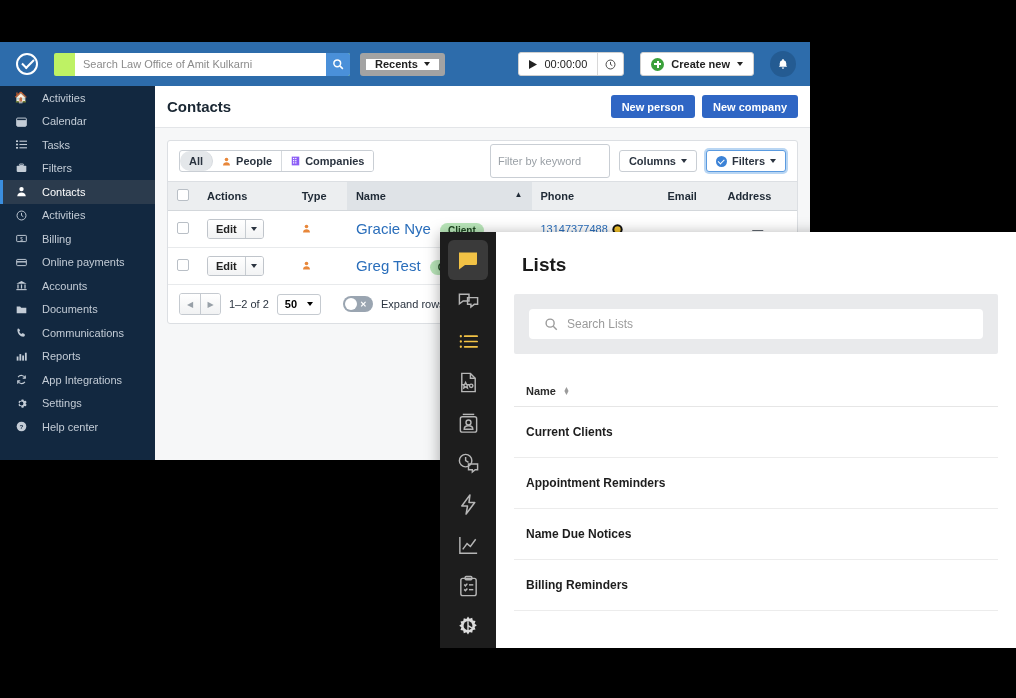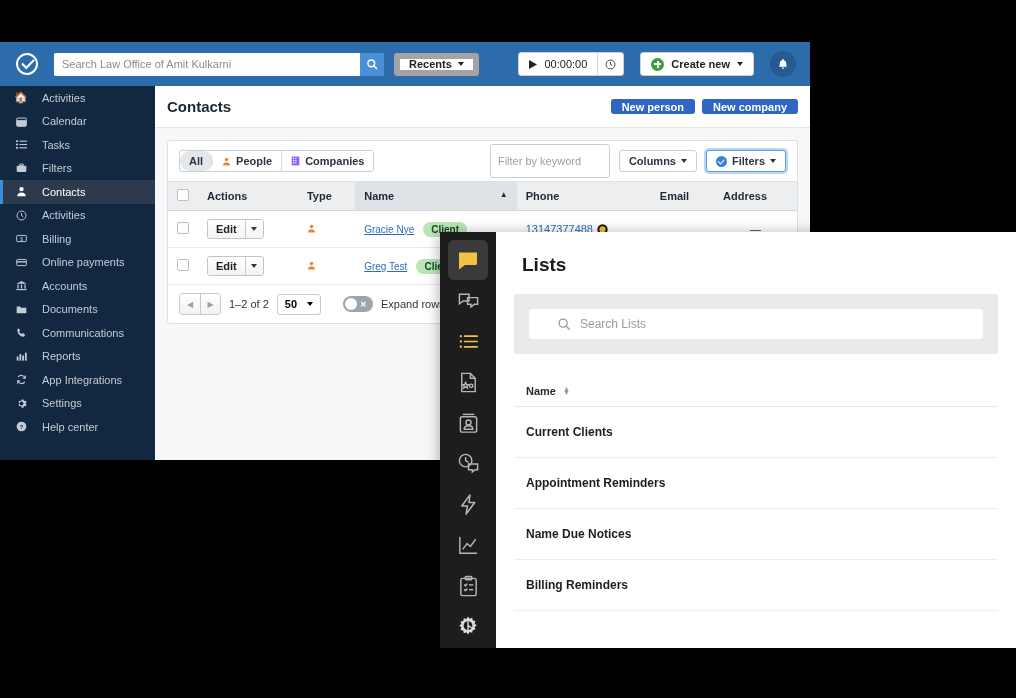--- a/index.html
+++ b/index.html
@@ -28,22 +28,22 @@
     width: 22px; height: 22px; margin-left: 16px; border-radius: 50%;
     border: 2px solid #fff; position: relative; flex: none;
   }
   #logo-mark::after {
     content: ""; position: absolute; left: 4px; top: 4px;
     width: 10px; height: 5px;
     border-left: 2px solid #fff; border-bottom: 2px solid #fff;
     transform: rotate(-45deg);
   }
   .search-wrap {
-    margin-left: 16px; height: 23px; width: 330px;
-    display: flex; background: #bef264; border-radius: 2px; overflow: hidden;
+    margin-left: 16px; height: 23px; width: 296px;
+    display: flex; background: #bef264; border-radius: 2px; overflow: hidden; padding-left: 21px;
   }
   .search-wrap input {
     flex: 1; border: 0; outline: none; padding: 0 8px;
     font-size: 11px; color: #333; font-family: "Liberation Sans", sans-serif;
   }
   .search-wrap input::placeholder { color: #8b8b8b; }
   .search-go {
     width: 24px; background: #4a90d9;
     display: flex; align-items: center; justify-content: center;
   }
@@ -109,21 +109,21 @@
   
   #content { position: absolute; left: 155px; top: 44px; right: 0; bottom: 0; background: #f6f7f8; }
   #page-head {
     height: 42px; background: #fff; display: flex; align-items: center;
     padding: 0 12px; border-bottom: 1px solid #e3e5e8;
   }
   #page-title { font-size: 15px; font-weight: bold; color: #1a2733; }
   .head-actions { margin-left: auto; display: flex; gap: 7px; }
   .btn-primary {
     background: #2f66c4; color: #fff; font-size: 11px; font-weight: bold;
-    border: 0; border-radius: 3px; padding: 0 11px; height: 15px;
+    border: 0; border-radius: 3px; padding: 0 11px; height: 23px;
     font-family: "Liberation Sans", sans-serif;
   }
 
   .panel {
     margin: 12px; background: #fff; border: 1px solid #dcdfe3; border-radius: 3px;
   }
   #filter-row {
     height: 40px; display: flex; align-items: center; padding: 0 11px; gap: 9px;
   }
   .segmented { display: flex; border: 1px solid #c9ced4; border-radius: 3px; overflow: hidden; height: 22px; }
@@ -165,21 +165,21 @@
   tbody td {
     border-bottom: 1px solid #e8eaec; padding: 8px 9px; font-size: 11px; color: #2b3440;
   }
   .cb { width: 12px; height: 12px; border: 1px solid #b9bfc6; border-radius: 2px; background: #fff; display: inline-block; }
   .edit-group { display: inline-flex; height: 20px; border: 1px solid #c0c5cb; border-radius: 3px; overflow: hidden; }
   .edit-main { padding: 0 8px; font-size: 11px; font-weight: bold; color: #222;
                background: linear-gradient(#fff,#f2f3f4); display: flex; align-items: center; }
   .edit-arrow { width: 18px; border-left: 1px solid #c7ccd1;
                 background: linear-gradient(#fff,#f2f3f4);
                 display: flex; align-items: center; justify-content: center; }
-  .name-link { color: #2a6ebb; text-decoration: underline; font-size: 10px; }
+  .name-link { color: #2a6ebb; font-size: 15px; }
   .pill {
     display: inline-block; margin-left: 6px; padding: 2px 8px; border-radius: 9px;
     background: #b9e6b9; color: #1d4620; font-size: 10px; font-weight: bold;
   }
   .phone-link { color: #2a6ebb; font-size: 11px; }
 
   #pager { display: flex; align-items: center; gap: 8px; padding: 8px 11px; }
   .pg-arrows { display: flex; border: 1px solid #c5cad0; border-radius: 3px; overflow: hidden; }
   .pg-arrow { width: 20px; height: 20px; display: flex; align-items: center; justify-content: center;
               background: linear-gradient(#fff,#f1f2f3); font-size: 8px; color: #98a0a8; }
@@ -210,21 +210,21 @@
     color: #b6b6b6; border-radius: 6px; margin-bottom: 1px;
   }
   .rail-ico.active-box { background: #3a3a3a; }
   .rail-ico svg { display: block; }
 
   #lists-pane { flex: 1; background: #fff; padding: 22px 0 0 0; overflow: hidden; }
   #lists-title { font-size: 19px; font-weight: bold; color: #1a1a1a; padding: 0 26px 18px; }
   #search-band { background: #e9eaec; margin: 0 18px; padding: 15px; border-radius: 2px; }
   #search-band .sbox {
     background: #fff; border-radius: 4px; height: 30px;
-    display: flex; align-items: center; gap: 9px; padding: 0 28px;
+    display: flex; align-items: center; gap: 9px; padding: 0 15px;
   }
   #search-band input {
     border: 0; outline: none; flex: 1; font-size: 12px; color: #333;
     font-family: "Liberation Sans", sans-serif;
   }
   #search-band input::placeholder { color: #9b9b9b; }
   #lists-table { margin: 22px 18px 0; }
   .lt-head {
     display: flex; align-items: center; gap: 7px;
     padding: 9px 12px; border-bottom: 1px solid #e6e6e6;

